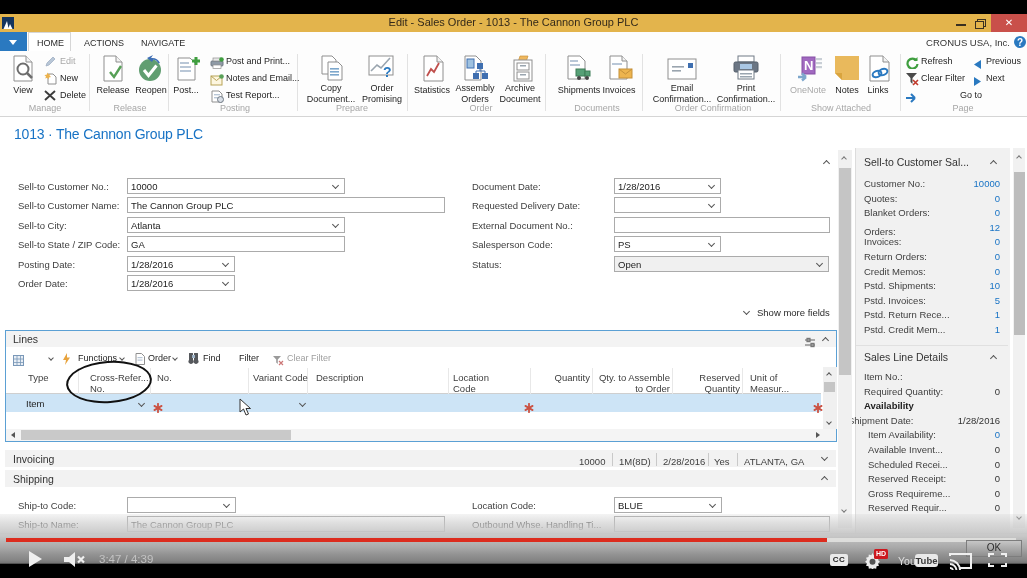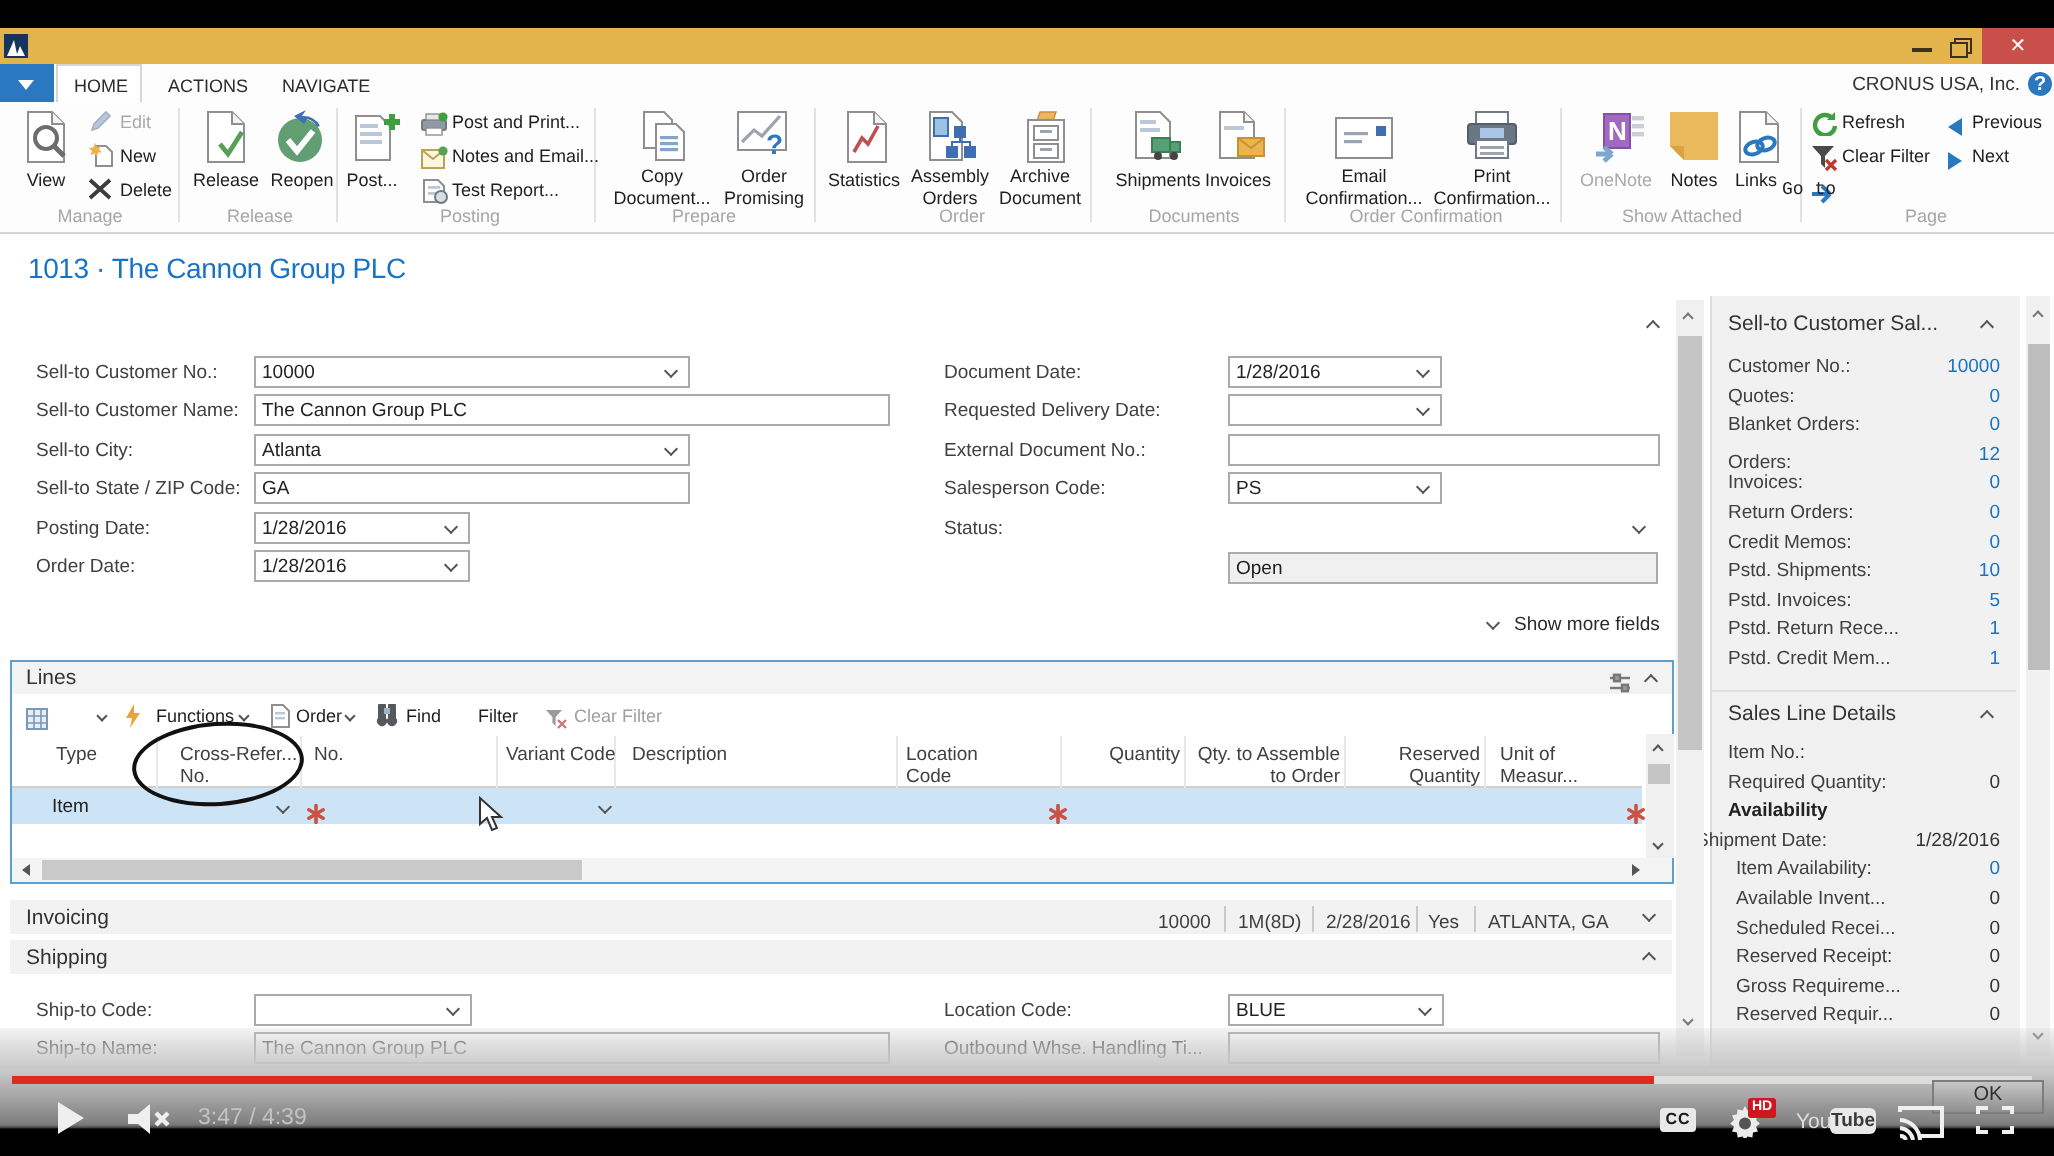--- a/index.html
+++ b/index.html
@@ -28,20 +28,21 @@
 <body>
 <div id="stage">
   <div id="win"></div>
 
   <div class="abs" style="left:0px;top:14px;width:1027px;height:18px;background:#e3b44c;"></div>
   <div class="abs" style="left:2px;top:17px;width:12px;height:12px;background:#15355e;">
     <svg width="12" height="12" viewBox="0 0 12 12">
       <path d="M1.5 10 L5 2 L6.5 9 L8 5 L10.5 10 Z" fill="#fff"></path>
     </svg>
   </div>
+  <div class="abs" style="left:0;top:16px;width:1027px;text-align:center;font-size:11px;color:#33291a;">Edit - Sales Order - 1013 - The Cannon Group PLC</div>
   <div class="abs" style="left:956px;top:24px;width:10px;height:2px;background:#3a3020;"></div>
   <div class="abs" style="left:977px;top:19px;width:9px;height:8px;border:1px solid #3a3020;background:#e3b44c;"></div>
   <div class="abs" style="left:975px;top:21px;width:9px;height:8px;border:1px solid #3a3020;background:#e3b44c;"></div>
   <div class="abs" style="left:991px;top:14px;width:36px;height:18px;background:#c9504a;color:#fff;font-size:10px;text-align:center;padding-top:3px;">✕</div>
 
   <div class="abs" style="left:0px;top:32px;width:1027px;height:19px;background:#fdfdfd;"></div>
   <div class="abs" style="left:0px;top:32px;width:27px;height:19px;background:#2a79c0;">
     <div class="abs" style="left:9px;top:8px;width:0;height:0;border-left:4px solid transparent;border-right:4px solid transparent;border-top:5px solid #fff;"></div>
   </div>
   <div class="abs" style="left:28px;top:32px;width:43px;height:19px;background:#fff;border:1px solid #d6d6d6;border-bottom:none;"></div>
@@ -248,21 +249,21 @@
     </svg></div>
     <div class="stxt" style="left:921px;top:56px;">Refresh</div>
     <div class="abs" style="left:905px;top:72px;"><svg width="15" height="14" viewBox="0 0 15 14">
       <path d="M1 1 h11 l-4.5 5 v6 l-2 -2 v-4 z" fill="#4a4a4a"></path>
       <path d="M8 8 l5 5 M13 8 l-5 5" stroke="#c0392b" stroke-width="1.6"></path>
     </svg></div>
     <div class="stxt" style="left:921px;top:73px;">Clear Filter</div>
     <div class="abs" style="left:905px;top:90px;"><svg width="14" height="12" viewBox="0 0 14 12">
       <path d="M1 6 h9 m0 0 l-4 -4 m4 4 l-4 4" stroke="#2a79c0" stroke-width="2" fill="none"></path>
     </svg></div>
-    <div class="stxt" style="left:891px;top:90px;font-family:Liberation Mono, monospace;">Go to</div>
+    <div class="stxt" style="left:960px;top:90px;">Go to</div>
     <div class="abs" style="left:972px;top:56px;"><svg width="11" height="11" viewBox="0 0 11 11">
       <path d="M9 1 v9 l-7-4.5 z" fill="#2a79c0"></path>
     </svg></div>
     <div class="stxt" style="left:986px;top:56px;">Previous</div>
     <div class="abs" style="left:972px;top:73px;"><svg width="11" height="11" viewBox="0 0 11 11">
       <path d="M2 1 v9 l7-4.5 z" fill="#2a79c0"></path>
     </svg></div>
     <div class="stxt" style="left:986px;top:73px;">Next</div>
   </div>
 
@@ -292,21 +293,21 @@
     <div class="chev" style="left:709px;top:183px;"></div>
     <div class="lbl" style="left:472px;top:200px;">Requested Delivery Date:</div>
     <div class="combo" style="left:614px;top:197px;width:107px;"></div>
     <div class="chev" style="left:709px;top:202px;"></div>
     <div class="lbl" style="left:472px;top:220px;">External Document No.:</div>
     <div class="combo" style="left:614px;top:217px;width:216px;"></div>
     <div class="lbl" style="left:472px;top:239px;">Salesperson Code:</div>
     <div class="combo" style="left:614px;top:236px;width:107px;">PS</div>
     <div class="chev" style="left:709px;top:241px;"></div>
     <div class="lbl" style="left:472px;top:259px;">Status:</div>
-    <div class="combo" style="left:614px;top:256px;width:215px;background:#f0f0f0;margin-top:20px;">Open</div>
+    <div class="combo" style="left:614px;top:256px;width:215px;background:#f0f0f0;">Open</div>
     <div class="chev" style="left:817px;top:261px;"></div>
 
     <div class="chev" style="left:744px;top:309px;"></div>
     <div class="lbl" style="left:757px;top:307px;color:#2b2b2b;">Show more fields</div>
   </div>
 
   <div id="lines">
     <div class="abs" style="left:5px;top:330px;width:832px;height:112px;border:1px solid #5ba0d4;background:#fff;"></div>
     <div class="abs" style="left:6px;top:331px;width:830px;height:16px;background:#f3f3f3;"></div>
     <div class="abs" style="left:13px;top:333px;font-size:10.5px;color:#333;">Lines</div>

